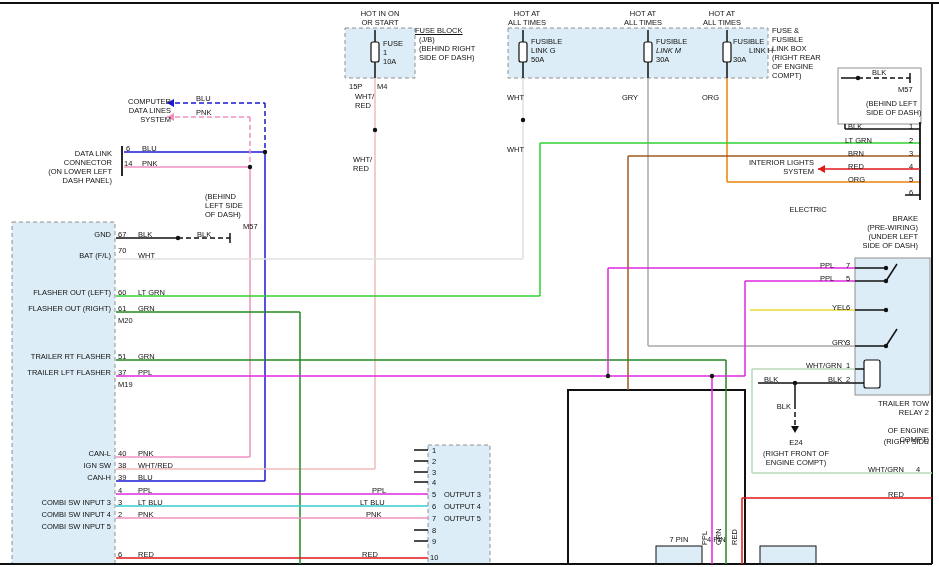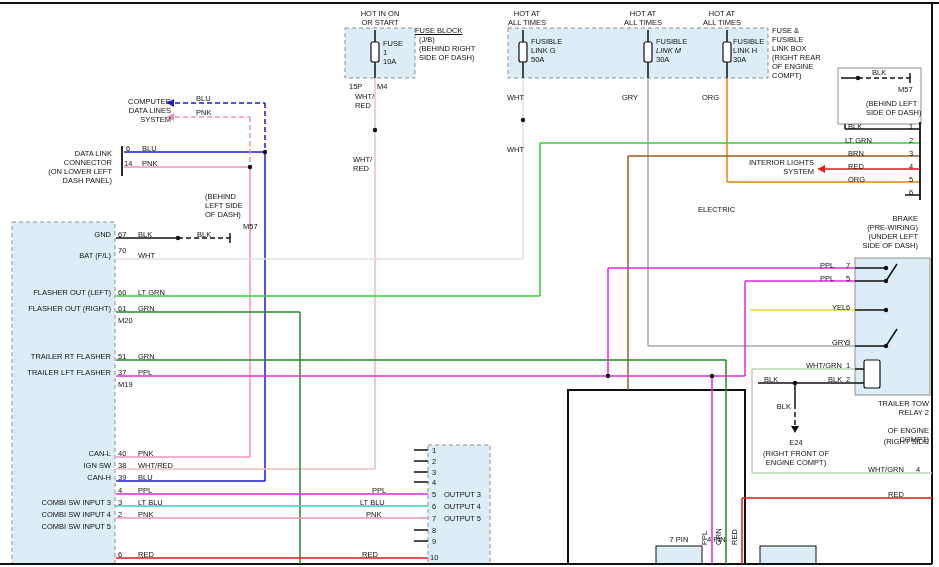--- a/index.html
+++ b/index.html
@@ -151,21 +151,21 @@
       <div class="lbl" style="top: 18px; left: 533px; width: 220px; text-align: center;">ALL TIMES</div>
       <div class="lbl" style="top: 9px; left: 612px; width: 220px; text-align: center;">HOT AT</div>
       <div class="lbl" style="top: 18px; left: 612px; width: 220px; text-align: center;">ALL TIMES</div>
       <div class="lbl" style="top: 37px; left: 531px;">FUSIBLE</div>
       <div class="lbl" style="top: 46px; left: 531px;">LINK G</div>
       <div class="lbl" style="top: 55px; left: 531px;">50A</div>
       <div class="lbl" style="top: 37px; left: 656px;">FUSIBLE</div>
       <div class="lbl" style="top: 46px; left: 656px; font-style: italic;">LINK M</div>
       <div class="lbl" style="top: 55px; left: 656px;">30A</div>
       <div class="lbl" style="top: 37px; left: 733px;">FUSIBLE</div>
-      <div class="lbl" style="top: 46px; left: 733px;">LINK H</div>
+      <div class="lbl" style="top: 46px; left: 733px; padding-left: 16px;">LINK H</div>
       <div class="lbl" style="top: 55px; left: 733px;">30A</div>
       <div class="lbl" style="top: 26px; left: 772px;">FUSE &amp;</div>
       <div class="lbl" style="top: 35px; left: 772px;">FUSIBLE</div>
       <div class="lbl" style="top: 44px; left: 772px;">LINK BOX</div>
       <div class="lbl" style="top: 53px; left: 772px;">(RIGHT REAR</div>
       <div class="lbl" style="top: 62px; left: 772px;">OF ENGINE</div>
       <div class="lbl" style="top: 71px; left: 772px;">COMPT)</div>
       <div class="lbl" style="top: 93px; left: 507px;">WHT</div>
       <div class="lbl" style="top: 93px; left: 622px;">GRY</div>
       <div class="lbl" style="top: 93px; left: 702px;">ORG</div>
@@ -255,21 +255,21 @@
       <div class="lbl" style="top: 136px; left: 909px;">2</div>
       <div class="lbl" style="top: 149px; left: 848px;">BRN</div>
       <div class="lbl" style="top: 149px; left: 909px;">3</div>
       <div class="lbl" style="top: 158px; left: 594px; width: 220px; text-align: right;">INTERIOR LIGHTS</div>
       <div class="lbl" style="top: 167px; left: 594px; width: 220px; text-align: right;">SYSTEM</div>
       <div class="lbl" style="top: 162px; left: 848px;">RED</div>
       <div class="lbl" style="top: 162px; left: 909px;">4</div>
       <div class="lbl" style="top: 175px; left: 848px;">ORG</div>
       <div class="lbl" style="top: 175px; left: 909px;">5</div>
       <div class="lbl" style="top: 188px; left: 909px;">6</div>
-      <div class="lbl" style="top: 205px; left: 698px; width: 220px; text-align: left;">ELECTRIC</div>
+      <div class="lbl" style="top: 205px; left: 698px; width: 220px; text-align: center;">ELECTRIC</div>
       <div class="lbl" style="top: 214px; left: 698px; width: 220px; text-align: right;">BRAKE</div>
       <div class="lbl" style="top: 223px; left: 698px; width: 220px; text-align: right;">(PRE-WIRING)</div>
       <div class="lbl" style="top: 232px; left: 698px; width: 220px; text-align: right;">(UNDER LEFT</div>
       <div class="lbl" style="top: 241px; left: 698px; width: 220px; text-align: right;">SIDE OF DASH)</div>
       <div class="lbl" style="top: 261px; left: 820px;">PPL</div>
       <div class="lbl" style="top: 261px; left: 846px;">7</div>
       <div class="lbl" style="top: 274px; left: 820px;">PPL</div>
       <div class="lbl" style="top: 274px; left: 846px;">5</div>
       <div class="lbl" style="top: 303px; left: 832px;">YEL</div>
       <div class="lbl" style="top: 303px; left: 846px;">6</div>

